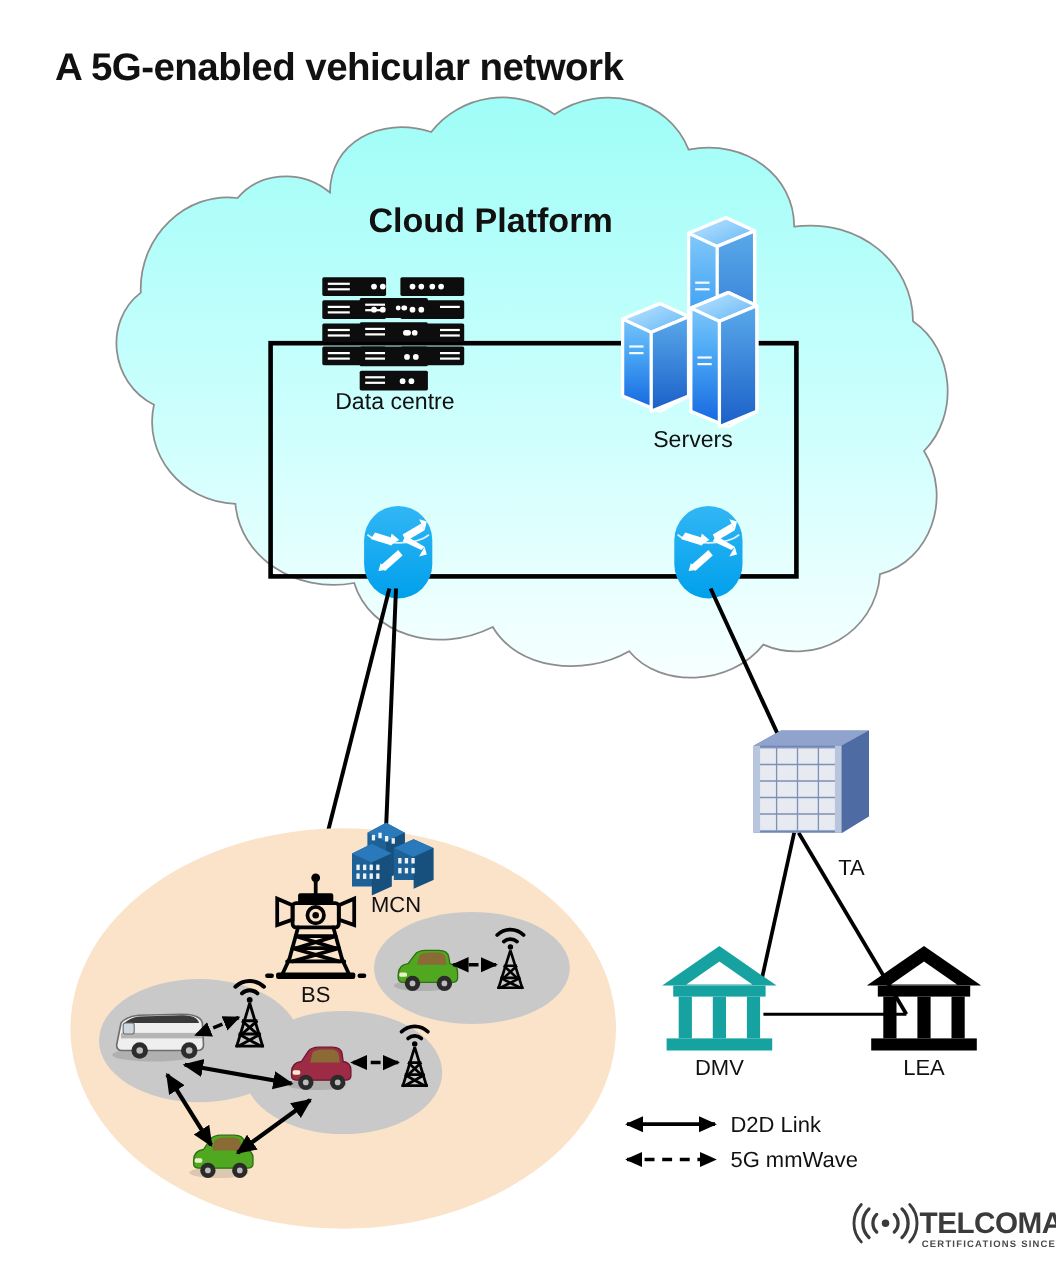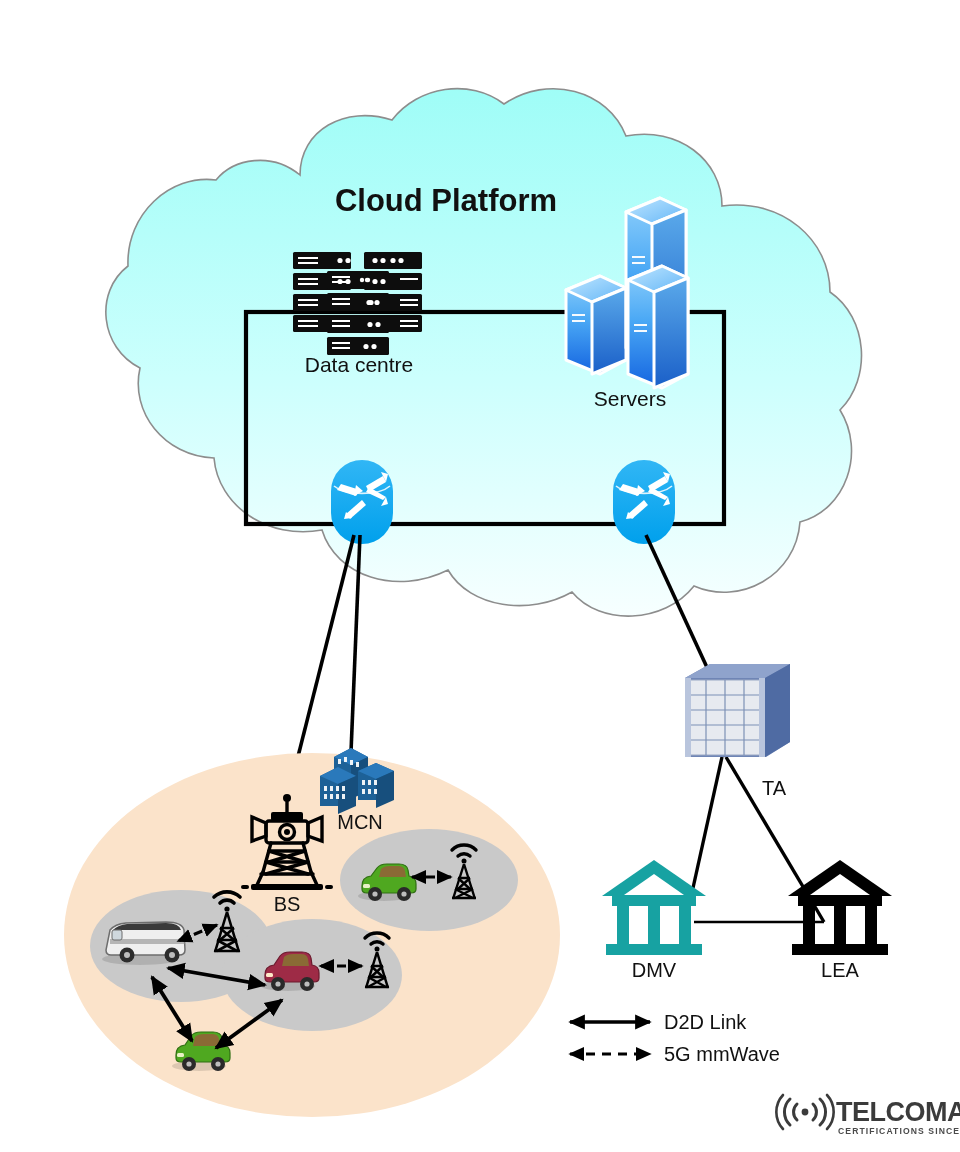--- a/index.html
+++ b/index.html
@@ -22,20 +22,21 @@
   .lbl-node{font-size:20px;font-weight:500;}
   .lbl-legend{font-size:20px;font-weight:500;}
   .logo-main{font-size:27px;font-weight:700;fill:#3b3b3b;letter-spacing:-0.5px;}
   .logo-sub{font-size:8.6px;font-weight:600;fill:#4a4a4a;letter-spacing:1.1px;}
 </style>
 </head>
 <body>
 
 <div id="stage">
 
+  <div id="page-title">A 5G-enabled vehicular network</div>
 
   <svg class="diagram" viewBox="0 0 960 1152">
     <defs>
       <linearGradient id="cloudGrad" x1="0" y1="0" x2="0" y2="1">
         <stop offset="0%" stop-color="#9ffdf7"></stop>
         <stop offset="55%" stop-color="#ccfffd"></stop>
         <stop offset="100%" stop-color="#f7ffff"></stop>
       </linearGradient>
       <linearGradient id="svrGrad" x1="0" y1="0" x2="0" y2="1">
         <stop offset="0%" stop-color="#8fd0fb"></stop>

